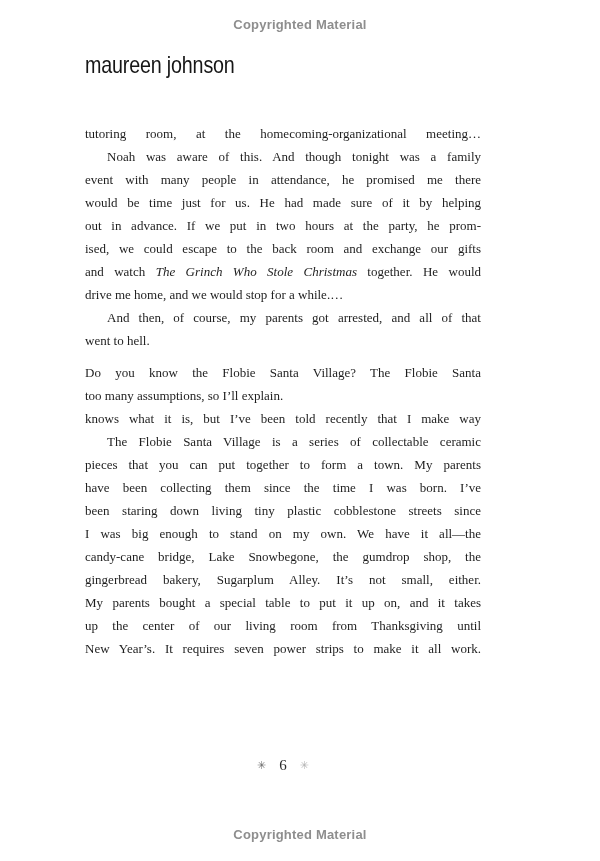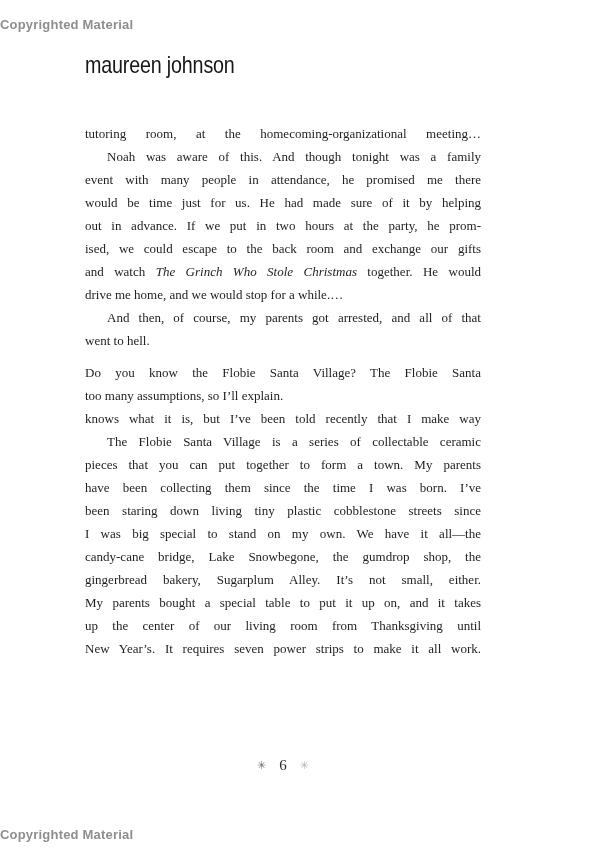--- a/index.html
+++ b/index.html
@@ -9,20 +9,21 @@
     overflow: hidden;
   }
   .page {
     position: relative;
     width: 600px; height: 861px;
     background: #ffffff;
     font-family: "Liberation Serif", serif;
   }
   .copyright {
     position: absolute; left: 0; width: 100%;
+    text-align: center;
     font-family: "Liberation Sans", sans-serif;
     font-weight: bold;
     font-size: 13px;
     color: #8e8e8e;
     letter-spacing: 0.2px;
   }
   .copyright.top { top: 17px; }
   .copyright.bottom { top: 827px; }
 
   .author-header {
@@ -97,21 +98,21 @@
       <div class="line"><span>drive me home, and we would stop for a while.…</span></div>
       <div class="line j ind"><span>And then, of course, my parents got arrested, and all of that</span></div>
       <div class="line"><span>went to hell.</span></div>
       <div class="line j gap"><span>Do you know the Flobie Santa Village? The Flobie Santa</span></div>
       <div class="line"><span>too many assumptions, so I’ll explain.</span></div>
       <div class="line j"><span>knows what it is, but I’ve been told recently that I make way</span></div>
       <div class="line j ind"><span>The Flobie Santa Village is a series of collectable ceramic</span></div>
       <div class="line j"><span>pieces that you can put together to form a town. My parents</span></div>
       <div class="line j"><span>have been collecting them since the time I was born. I’ve</span></div>
       <div class="line j"><span>been staring down living tiny plastic cobblestone streets since</span></div>
-      <div class="line j"><span>I was big special to stand on my own. We have it all—the</span></div>
+      <div class="line j"><span>I was big enough to stand on my own. We have it all—the</span></div>
       <div class="line j"><span>candy-cane bridge, Lake Snowbegone, the gumdrop shop, the</span></div>
       <div class="line j"><span>gingerbread bakery, Sugarplum Alley. It’s not small, either.</span></div>
       <div class="line j"><span>My parents bought a special table to put it up on, and it takes</span></div>
       <div class="line j"><span>up the center of our living room from Thanksgiving until</span></div>
       <div class="line j"><span>New Year’s. It requires seven power strips to make it all work.</span></div>
     </div>
 
   <div class="folio">
     <span class="orn left">✳</span>
     <span class="pagenum">6</span>

